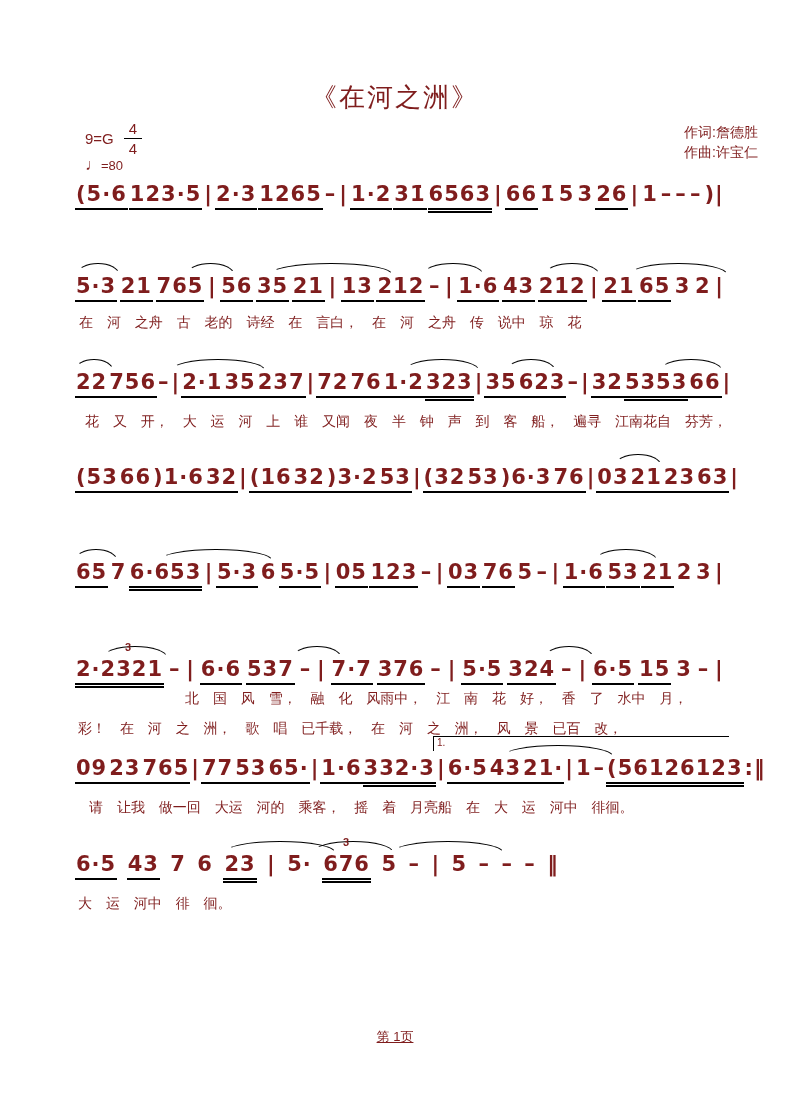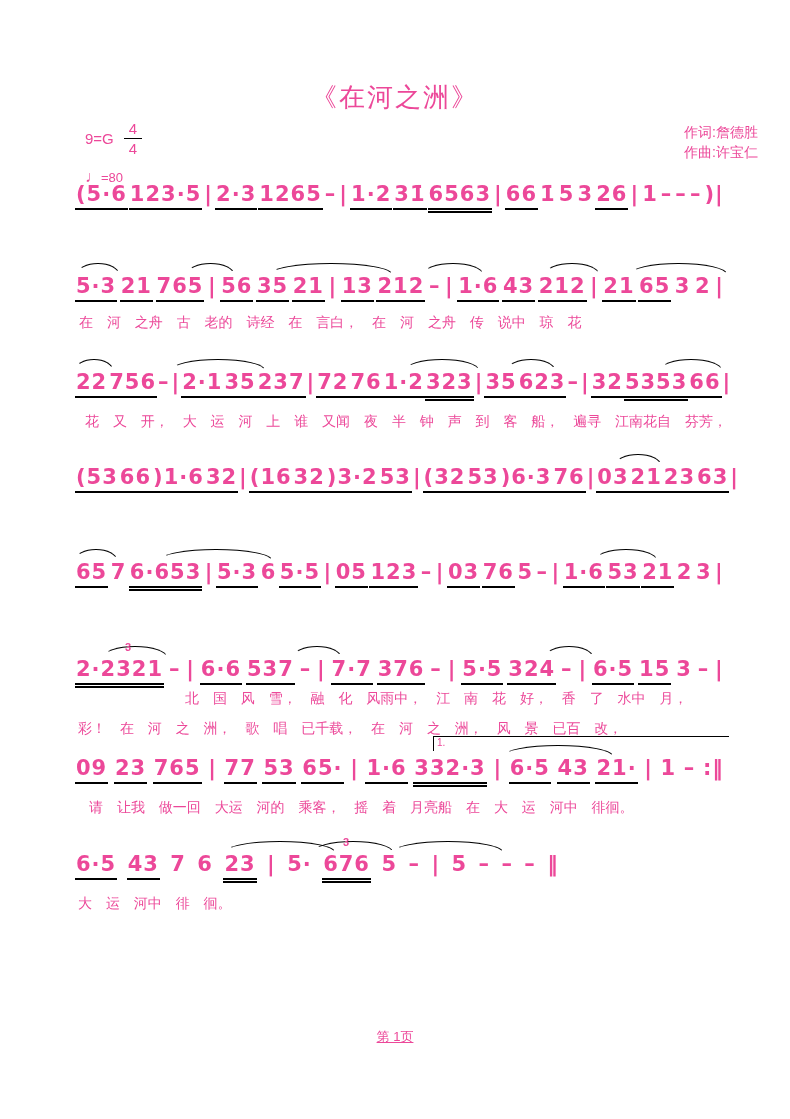--- a/index.html
+++ b/index.html
@@ -1,25 +1,25 @@
 <!DOCTYPE html>
 <html><head>
 <meta charset="utf-8">
 <style>
   html,body{margin:0;padding:0;background:#e8e8e8;}
   .page{position:relative;width:790px;height:1119px;background:#ffffff;margin:0 auto;
-        font-family:"Liberation Sans",sans-serif;color:#ec4899;overflow:hidden;}
+        font-family:"Liberation Sans",sans-serif;color:#7f1d1d;overflow:hidden;}
   .title{position:absolute;top:80px;left:0;width:100%;text-align:center;
          font-family:"Liberation Serif",serif;font-size:26px;letter-spacing:2px;}
   .keyblock{position:absolute;left:85px;top:120px;font-size:15px;}
   .keyline{display:flex;align-items:center;gap:10px;}
   .ts{display:inline-block;text-align:center;line-height:1;}
   .ts-num{display:block;border-bottom:1px solid #000;padding:1px 5px 2px;}
   .ts-den{display:block;padding-top:2px;}
-  .tempo{font-size:13px;margin-top:12px;}
+  .tempo{font-size:13px;margin-top:0;}
   .tempo .noteglyph{font-size:16px;}
   .credits{position:absolute;right:32px;top:122px;font-size:14px;line-height:20px;text-align:left;}
   .system{position:absolute;left:75px;width:650px;}
   .system.narrow{width:485px;}
   .notation{display:flex;justify-content:space-between;align-items:flex-start;
             font-family:"DejaVu Sans",sans-serif;font-weight:bold;font-size:21px;
             letter-spacing:1px;white-space:nowrap;position:relative;}
   .tok{display:inline-block;padding:0 1px 2px;line-height:1.15;}
   .tok.u1{border-bottom:2px solid #000;}
   .tok.u2{border-bottom:5px double #000;}
@@ -266,20 +266,21 @@
         <span class="tok">|</span>
         <span class="tok u1">1·6</span>
         <span class="tok u2">332·3</span>
         <span class="tok">|</span>
         <span class="tok u1">6·5</span>
         <span class="tok u1">43</span>
         <span class="tok u1">21·</span>
         <span class="tok">|</span>
         <span class="tok">1</span>
         <span class="tok">–</span>
+        <span class="tok u2">(56126123</span>
         <span class="tok">:‖</span>
       </div>
     <div class="lyrics" style="padding-left:14px">请 让我 做一回 大运 河的 乘客， 摇 着 月亮船 在 大 运 河中 徘徊。</div>
   </div>
 
   <div class="system narrow" style="top:852px">
     <div class="arcs">
       <i class="slur" style="left:150px;width:108px"></i>
       <i class="slur" style="left:238px;width:78px"></i>
       <i class="slur" style="left:318px;width:108px"></i>

